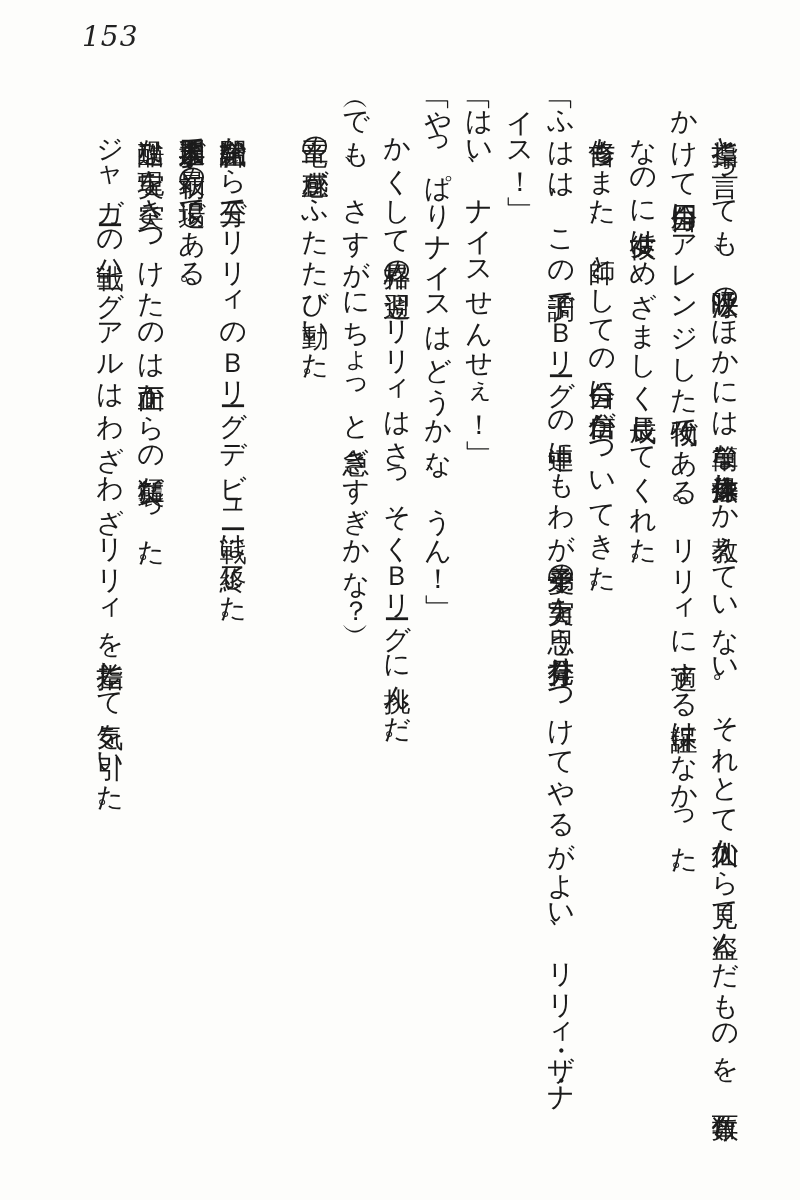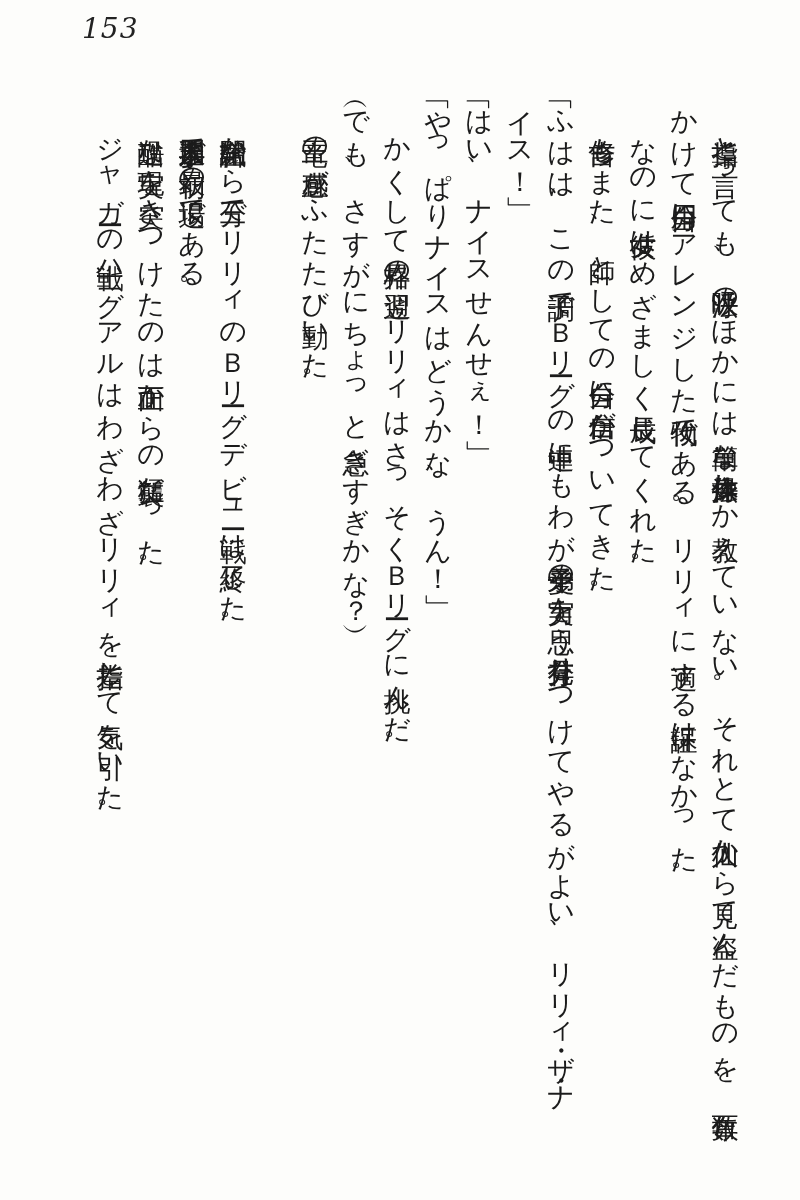--- a/index.html
+++ b/index.html
@@ -12,21 +12,21 @@
     background: #fdfdfb;
     color: #1b1b1b;
     font-family: "DejaVu Serif", "Liberation Serif", serif;
   }
   .page {
     position: absolute;
     inset: 0;
   }
   .page-number {
     position: absolute;
-    top: 12px;
+    top: 20px;
     left: 82px;
     font-style: italic;
     font-size: 28px;
     letter-spacing: 1px;
     color: #222222;
   }
   .vtext {
     position: absolute;
     top: 92px;
     right: 54px;

